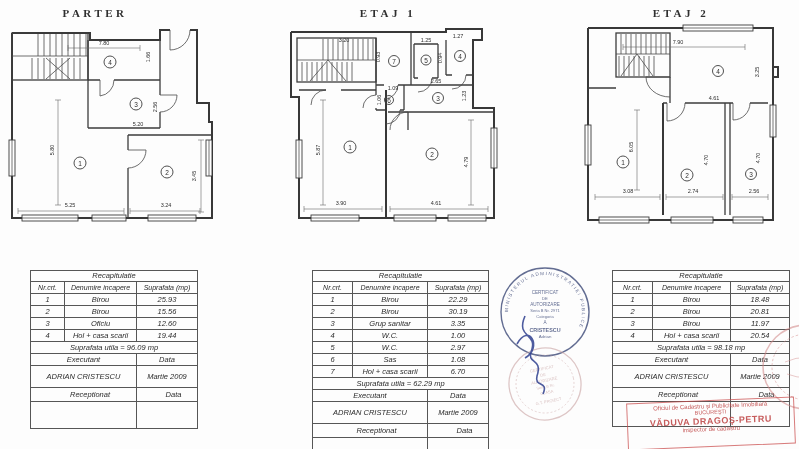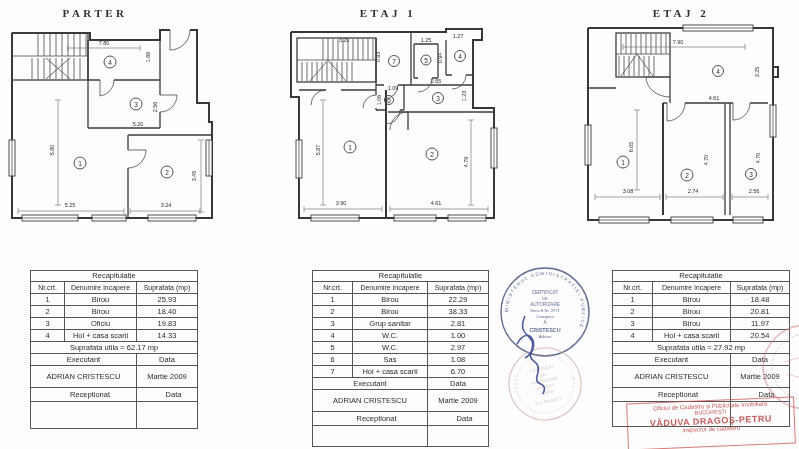--- a/index.html
+++ b/index.html
@@ -12,21 +12,21 @@
   svg text.rno{font-size:6.5px;}
   .outer{stroke:#383838;stroke-width:2;fill:none;}
   .inner{stroke:#3d3d3d;stroke-width:1.3;fill:none;}
   .thick{stroke:#383838;stroke-width:2;fill:none;}
   .hatch{stroke:#4a4a4a;stroke-width:.8;fill:none;}
   .door{stroke:#4a4a4a;stroke-width:.8;fill:none;}
   .win{fill:#ffffff;stroke:#3a3a3a;stroke-width:.9;}
   .winl{stroke:#3a3a3a;stroke-width:.7;fill:none;}
   .diml{stroke:#6a6a6a;stroke-width:.6;fill:none;}
   .rcirc{stroke:#3d3d3d;stroke-width:.9;fill:none;}
-  .tbl-wrap{position:absolute;z-index:2;}
+  .tbl-wrap{position:absolute;z-index:2;font-style:italic;}
   table.recap{border-collapse:collapse;width:100%;table-layout:fixed;font-size:7.5px;color:#2b2b2b;}
   table.recap td{border:1px solid #565656;text-align:center;padding:0 1px;height:11px;line-height:1.05;overflow:hidden;white-space:nowrap;}
   tr.r-title td{height:10px;}
   tr.r-head td{font-size:7px;}
   tr.r-name td{height:21px;}
   tr.r-recep td{height:13px;padding-left:14px;}
   tr.r-empty-l td{height:26px;} tr.r-empty-m td{height:20px;} tr.r-empty-r td{height:24px;}
   #stamp-cert{position:absolute;left:497px;top:264px;width:96px;height:162px;z-index:6;}
   #stamp-redround{position:absolute;left:745px;top:322px;width:110px;height:92px;z-index:6;}
   #stamp-cadastru{position:absolute;left:627px;top:400px;width:166px;height:45px;z-index:7;
@@ -212,34 +212,34 @@
     <td>Suprafata (mp)</td>
         </tr>
   <tr>
           <td>1</td>
           <td>Birou</td>
           <td>25.93</td>
         </tr>
   <tr>
           <td>2</td>
           <td>Birou</td>
-          <td>18.40</td>
+          <td>15.56</td>
         </tr>
   <tr>
           <td>3</td>
           <td>Oficiu</td>
-          <td>19.83</td>
+          <td>12.60</td>
         </tr>
   <tr>
           <td>4</td>
           <td>Hol + casa scarii</td>
-          <td>14.33</td>
-        </tr>
-  <tr>
-          <td colspan="3">Suprafata utila = 62.17 mp</td>
+          <td>19.44</td>
+        </tr>
+  <tr>
+          <td colspan="3">Suprafata utila = 96.09 mp</td>
         </tr>
   <tr>
           <td colspan="2">Executant</td>
           <td>Data</td>
         </tr>
   <tr class="r-name">
           <td colspan="2">ADRIAN CRISTESCU</td>
           <td>Martie 2009</td>
         </tr>
   <tr class="r-recep">
@@ -271,46 +271,49 @@
     <td>Suprafata (mp)</td>
         </tr>
   <tr>
           <td>1</td>
           <td>Birou</td>
           <td>22.29</td>
         </tr>
   <tr>
           <td>2</td>
           <td>Birou</td>
-          <td>38.33</td>
+          <td>30.19</td>
         </tr>
   <tr>
           <td>3</td>
           <td>Grup sanitar</td>
-          <td>2.81</td>
+          <td>3.35</td>
         </tr>
   <tr>
           <td>4</td>
           <td>W.C.</td>
           <td>1.00</td>
         </tr>
   <tr>
           <td>5</td>
           <td>W.C.</td>
           <td>2.97</td>
         </tr>
   <tr>
           <td>6</td>
           <td>Sas</td>
           <td>1.08</td>
         </tr>
   <tr>
           <td>7</td>
           <td>Hol + casa scarii</td>
           <td>6.70</td>
+        </tr>
+  <tr>
+          <td colspan="3">Suprafata utila = 62.29 mp</td>
         </tr>
   <tr>
           <td colspan="2">Executant</td>
           <td>Data</td>
         </tr>
   <tr class="r-name">
           <td colspan="2">ADRIAN CRISTESCU</td>
           <td>Martie 2009</td>
         </tr>
   <tr class="r-recep">
@@ -355,21 +358,21 @@
           <td>3</td>
           <td>Birou</td>
           <td>11.97</td>
         </tr>
   <tr>
           <td>4</td>
           <td>Hol + casa scarii</td>
           <td>20.54</td>
         </tr>
   <tr>
-          <td colspan="3">Suprafata utila = 27.92 mp</td>
+          <td colspan="3">Suprafata utila = 98.18 mp</td>
         </tr>
   <tr>
           <td colspan="2">Executant</td>
           <td>Data</td>
         </tr>
   <tr class="r-name">
           <td colspan="2">ADRIAN CRISTESCU</td>
           <td>Martie 2009</td>
         </tr>
   <tr class="r-recep">

